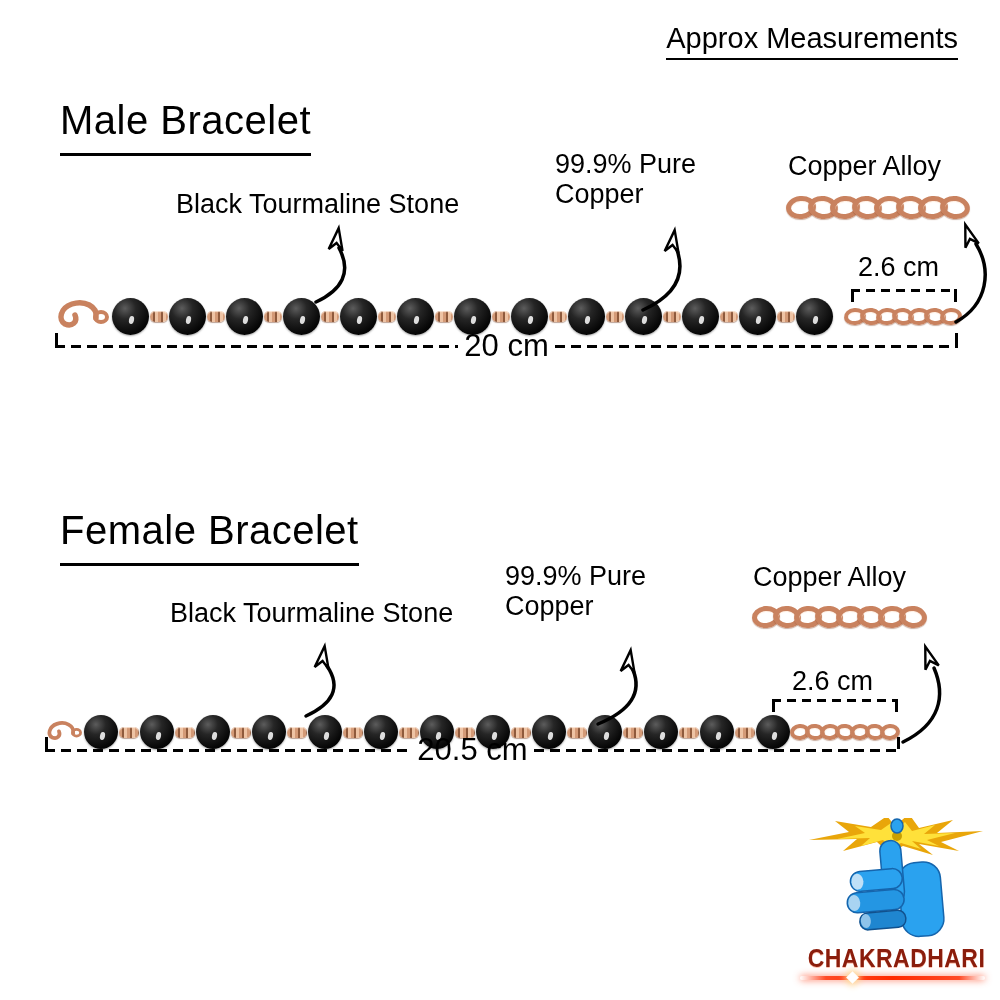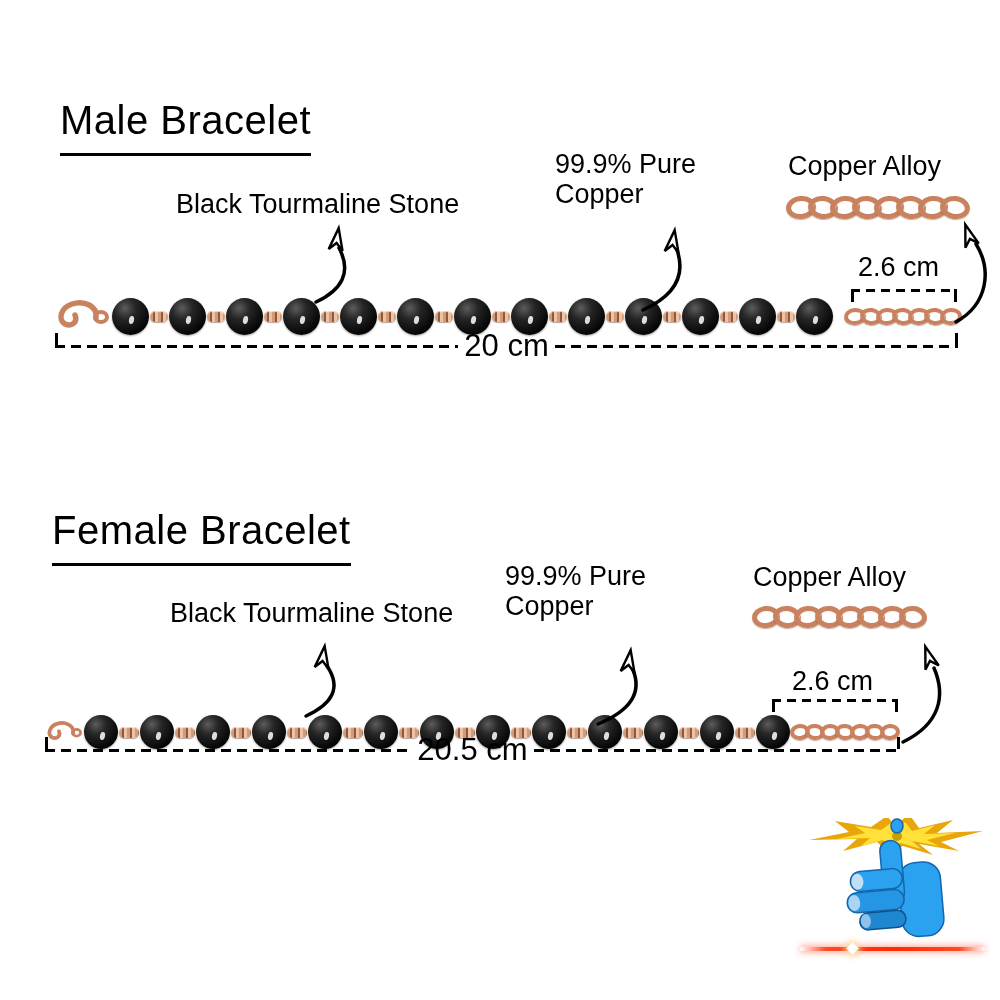--- a/index.html
+++ b/index.html
@@ -75,20 +75,21 @@
     background:linear-gradient(90deg, rgba(255,42,0,0) 0%, rgba(255,42,0,.85) 14%, var(--flare-red) 50%, rgba(255,42,0,.85) 86%, rgba(255,42,0,0) 100%);
     box-shadow:0 0 7px rgba(255,70,30,.8);}
   .sparkle{position:absolute; left:26%; top:-3px; width:9px; height:9px; background:#fff;
     transform:rotate(45deg); box-shadow:0 0 6px 2px rgba(255,220,150,.95);}
 </style>
 </head>
 <body>
 
 <div class="stage">
 
+  <div class="abs approx-title">Approx Measurements</div>
 
   <div>
     <div class="abs section-title" style="left:60px; top:98px;">Male Bracelet</div>
 
     <div class="abs lbl" style="left:176px; top:189px;">Black Tourmaline Stone</div>
 
     <div class="abs lbl lbl-center" style="left:555px; top:149px; width:182px;">
       <span style="display:block">99.9% Pure</span>
       <span style="display:block">Copper</span>
     </div>
@@ -160,21 +161,21 @@
     <div class="abs measure" style="left:55px; top:329px; width:903px;">
       <div class="tick tick-l"></div>
       <div class="dashseg"></div>
       <div class="mlabel">20 cm</div>
       <div class="dashseg"></div>
       <div class="tick tick-r"></div>
     </div>
   </div>
 
   <div>
-    <div class="abs section-title" style="left:52px; top:508px;">Female Bracelet</div>
+    <div class="abs section-title" style="left:60px; top:508px;">Female Bracelet</div>
 
     <div class="abs lbl" style="left:170px; top:598px;">Black Tourmaline Stone</div>
 
     <div class="abs lbl lbl-center" style="left:505px; top:561px; width:186px;">
       <span style="display:block">99.9% Pure</span>
       <span style="display:block">Copper</span>
     </div>
 
     <div class="abs lbl" style="left:753px; top:562px;">Copper Alloy</div>
 
@@ -290,18 +291,21 @@
         <rect x="100" y="46" width="42" height="74" rx="17" fill="#2aa2ef" stroke="#1565ad" stroke-width="1.5"></rect>
         <rect x="84" y="22" width="21" height="62" rx="10" fill="#2aa2ef" stroke="#1565ad" stroke-width="1.5"></rect>
         <rect x="52" y="50" width="52" height="20" rx="10" fill="#2aa2ef" stroke="#1565ad" stroke-width="1.5"></rect>
         <rect x="47" y="71" width="57" height="20" rx="10" fill="#2496e3" stroke="#1565ad" stroke-width="1.5"></rect>
         <rect x="58" y="92" width="46" height="17" rx="8" fill="#1f86d0" stroke="#11518e" stroke-width="1.5"></rect>
         <ellipse cx="59" cy="60" rx="6" ry="8" fill="#bfe0f7"></ellipse>
         <ellipse cx="54" cy="81" rx="6" ry="8" fill="#a9d4f2"></ellipse>
         <ellipse cx="64" cy="100" rx="5" ry="7" fill="#8fc4ea"></ellipse>
       </g>
     </svg>
+    <div>
+      <span class="brand">CHAKRADHARI</span>
+    </div>
     <div class="flare">
       <div class="sparkle"></div>
     </div>
   </div>
 
 </div>
 
 </body></html>

